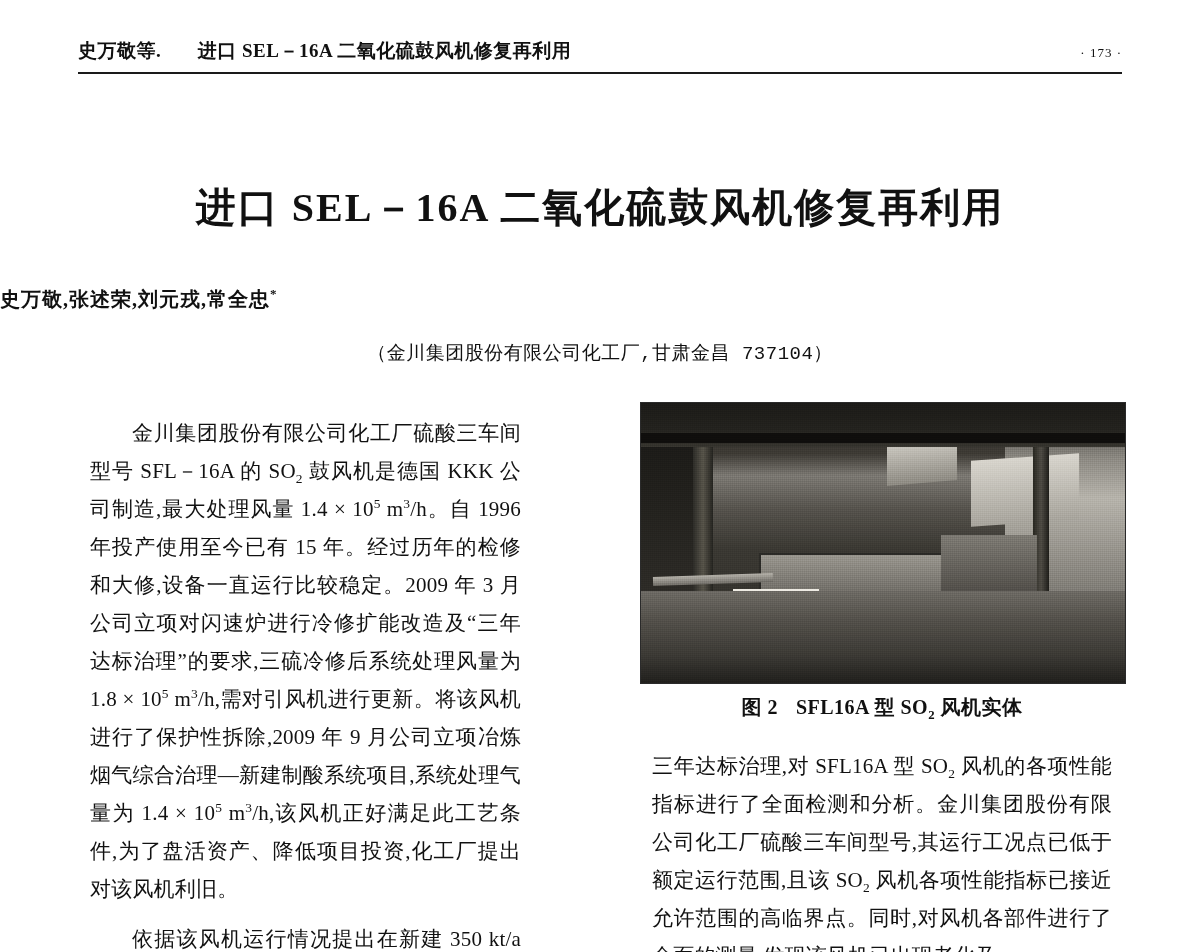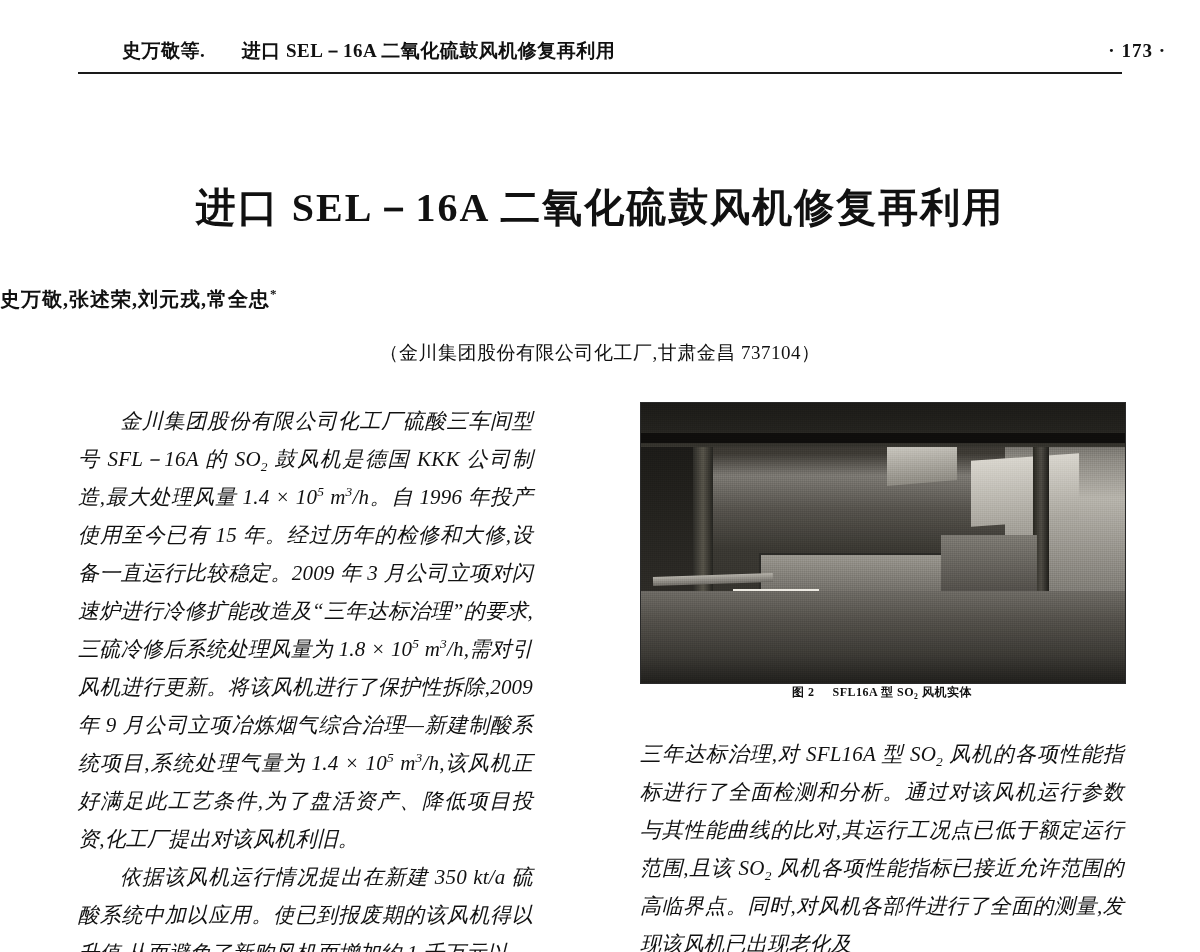--- a/index.html
+++ b/index.html
@@ -23,37 +23,36 @@
 
   
   .runhead {
     position: absolute;
     left: 78px;
     top: 38px;
     width: 1044px;
     display: flex;
     align-items: baseline;
     justify-content: space-between;
-    margin-left: 44px;
   }
   .runhead-left {
     font-family: "Liberation Serif", "DejaVu Serif", serif;
     font-weight: bold;
     font-size: 19px;
     letter-spacing: 0.5px;
     white-space: nowrap;
   }
   .runhead-left .sep {
     display: inline-block;
     width: 26px;
   }
   .runhead-right {
     font-family: "Liberation Serif", "DejaVu Serif", serif;
-    font-weight: bold;
-    font-size: 19px;
+    font-weight: normal;
+    font-size: 13px;
     letter-spacing: 1px;
     white-space: nowrap;
   }
   .runhead-rule {
     position: absolute;
     left: 78px;
     top: 72px;
     width: 1044px;
     height: 2px;
     background: #1a1a1a;
@@ -85,42 +84,41 @@
   .authors .sup {
     font-size: 13px;
     vertical-align: super;
   }
   .affiliation {
     position: absolute;
     left: 0;
     top: 340px;
     width: 1200px;
     text-align: center;
-    font-family: Liberation Serif, serif;
+    font-family: Liberation Mono, monospace;
     font-size: 19px;
     letter-spacing: 0.5px;
   }
 
   
   .col {
     position: absolute;
     top: 402px;
     width: 455px;
     font-size: 21px;
     line-height: 38px;
     text-align: justify;
     letter-spacing: 0.2px;
   }
   .col-left { left: 78px; }
   .col-right { left: 640px; }
 
   .para {
-    margin: 0;
+    margin: 12px;
     text-indent: 2em;
-    font-style: italic;
   }
   .para.noindent { text-indent: 0; }
 
   sub, sup {
     font-size: 0.64em;
     line-height: 0;
   }
 
   
   .figure {
@@ -131,22 +129,23 @@
   }
   .figure-img {
     width: 484px;
     height: 280px;
     border: 1px solid #2a2a2a;
     background: #6f6f6a;
     position: relative;
     overflow: hidden;
   }
   .figure-caption {
+    margin-top: 10px;
     text-align: center;
-    font-size: 12px;
+    font-size: 20px;
     font-weight: bold;
     letter-spacing: 0.5px;
   }
   .figure-caption .gap { display: inline-block; width: 18px; }
 
   
   .photo-layer { position: absolute; inset: 0; }
   .ph-sky {
     background: linear-gradient(180deg, #2e2c28 0%, #3d3a34 18%, #7b7872 26%, #55524c 38%, #3a3832 52%, #2b2925 100%);
   }
@@ -262,16 +261,16 @@
       <div class="ph-floor"></div>
       <div class="ph-beamtop"></div>
       <div class="ph-grain"></div>
     </div>
     <div class="figure-caption">
       <span>图 2</span><span class="gap"></span><span>SFL16A 型 SO</span><sub>2</sub><span> 风机实体</span>
     </div>
   </div>
 
   <div class="col col-right" style="top: 735px; width: 484px;">
-    <p class="para noindent" id="p-right-1"><span>三年达标治理,对 SFL16A 型 SO</span><sub>2</sub><span> 风机的各项性能指标进行了全面检测和分析。通过对该风机运行参数与其性能曲线的比对,其运行工况点已低于额定运行范围,且该 SO</span><sub>2</sub><span> 风机各项性能指标已接近允许范围的高临界点。同时,对风机各部件进行了全面的测量,发现该风机已出现老化及</span></p>
+    <p class="para noindent" id="p-right-1"><span>三年达标治理,对 SFL16A 型 SO</span><sub>2</sub><span> 风机的各项性能指标进行了全面检测和分析。金川集团股份有限公司化工厂硫酸三车间型号,其运行工况点已低于额定运行范围,且该 SO</span><sub>2</sub><span> 风机各项性能指标已接近允许范围的高临界点。同时,对风机各部件进行了全面的测量,发现该风机已出现老化及</span></p>
   </div>
 
 </div>
 
 </body></html>

